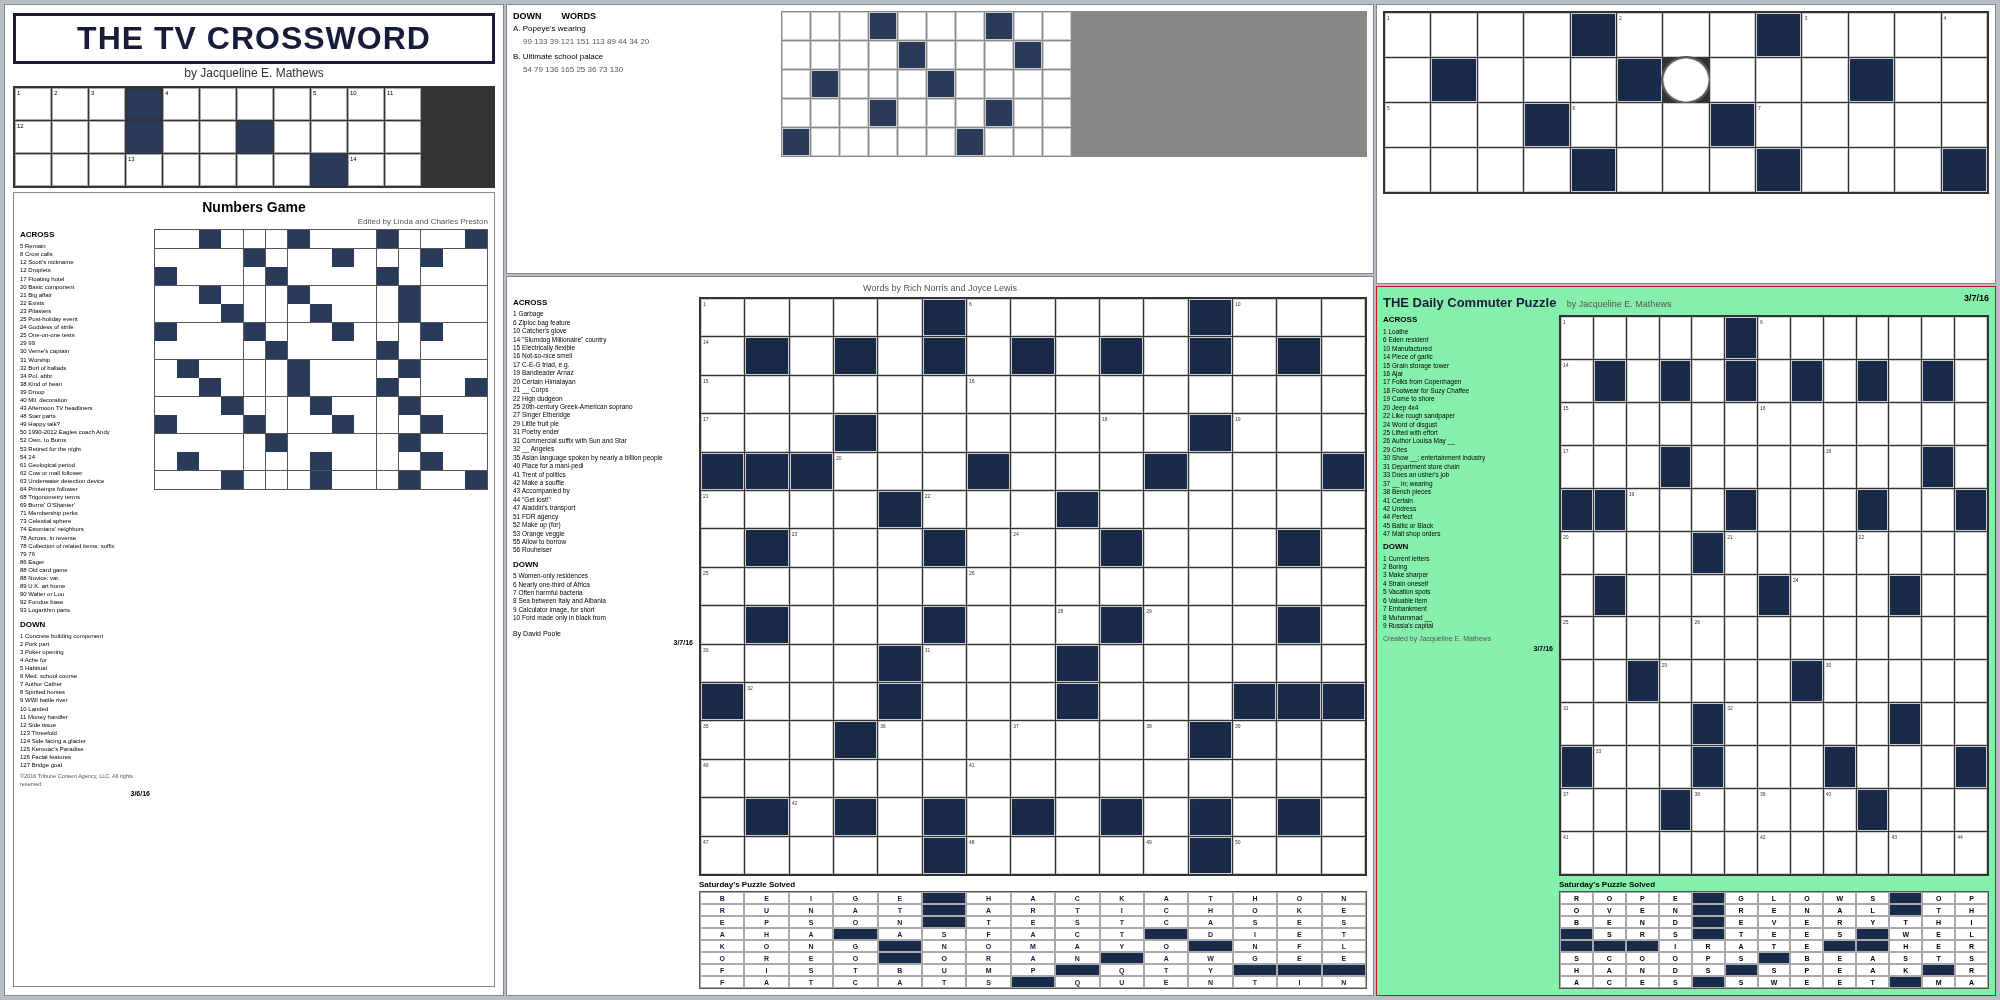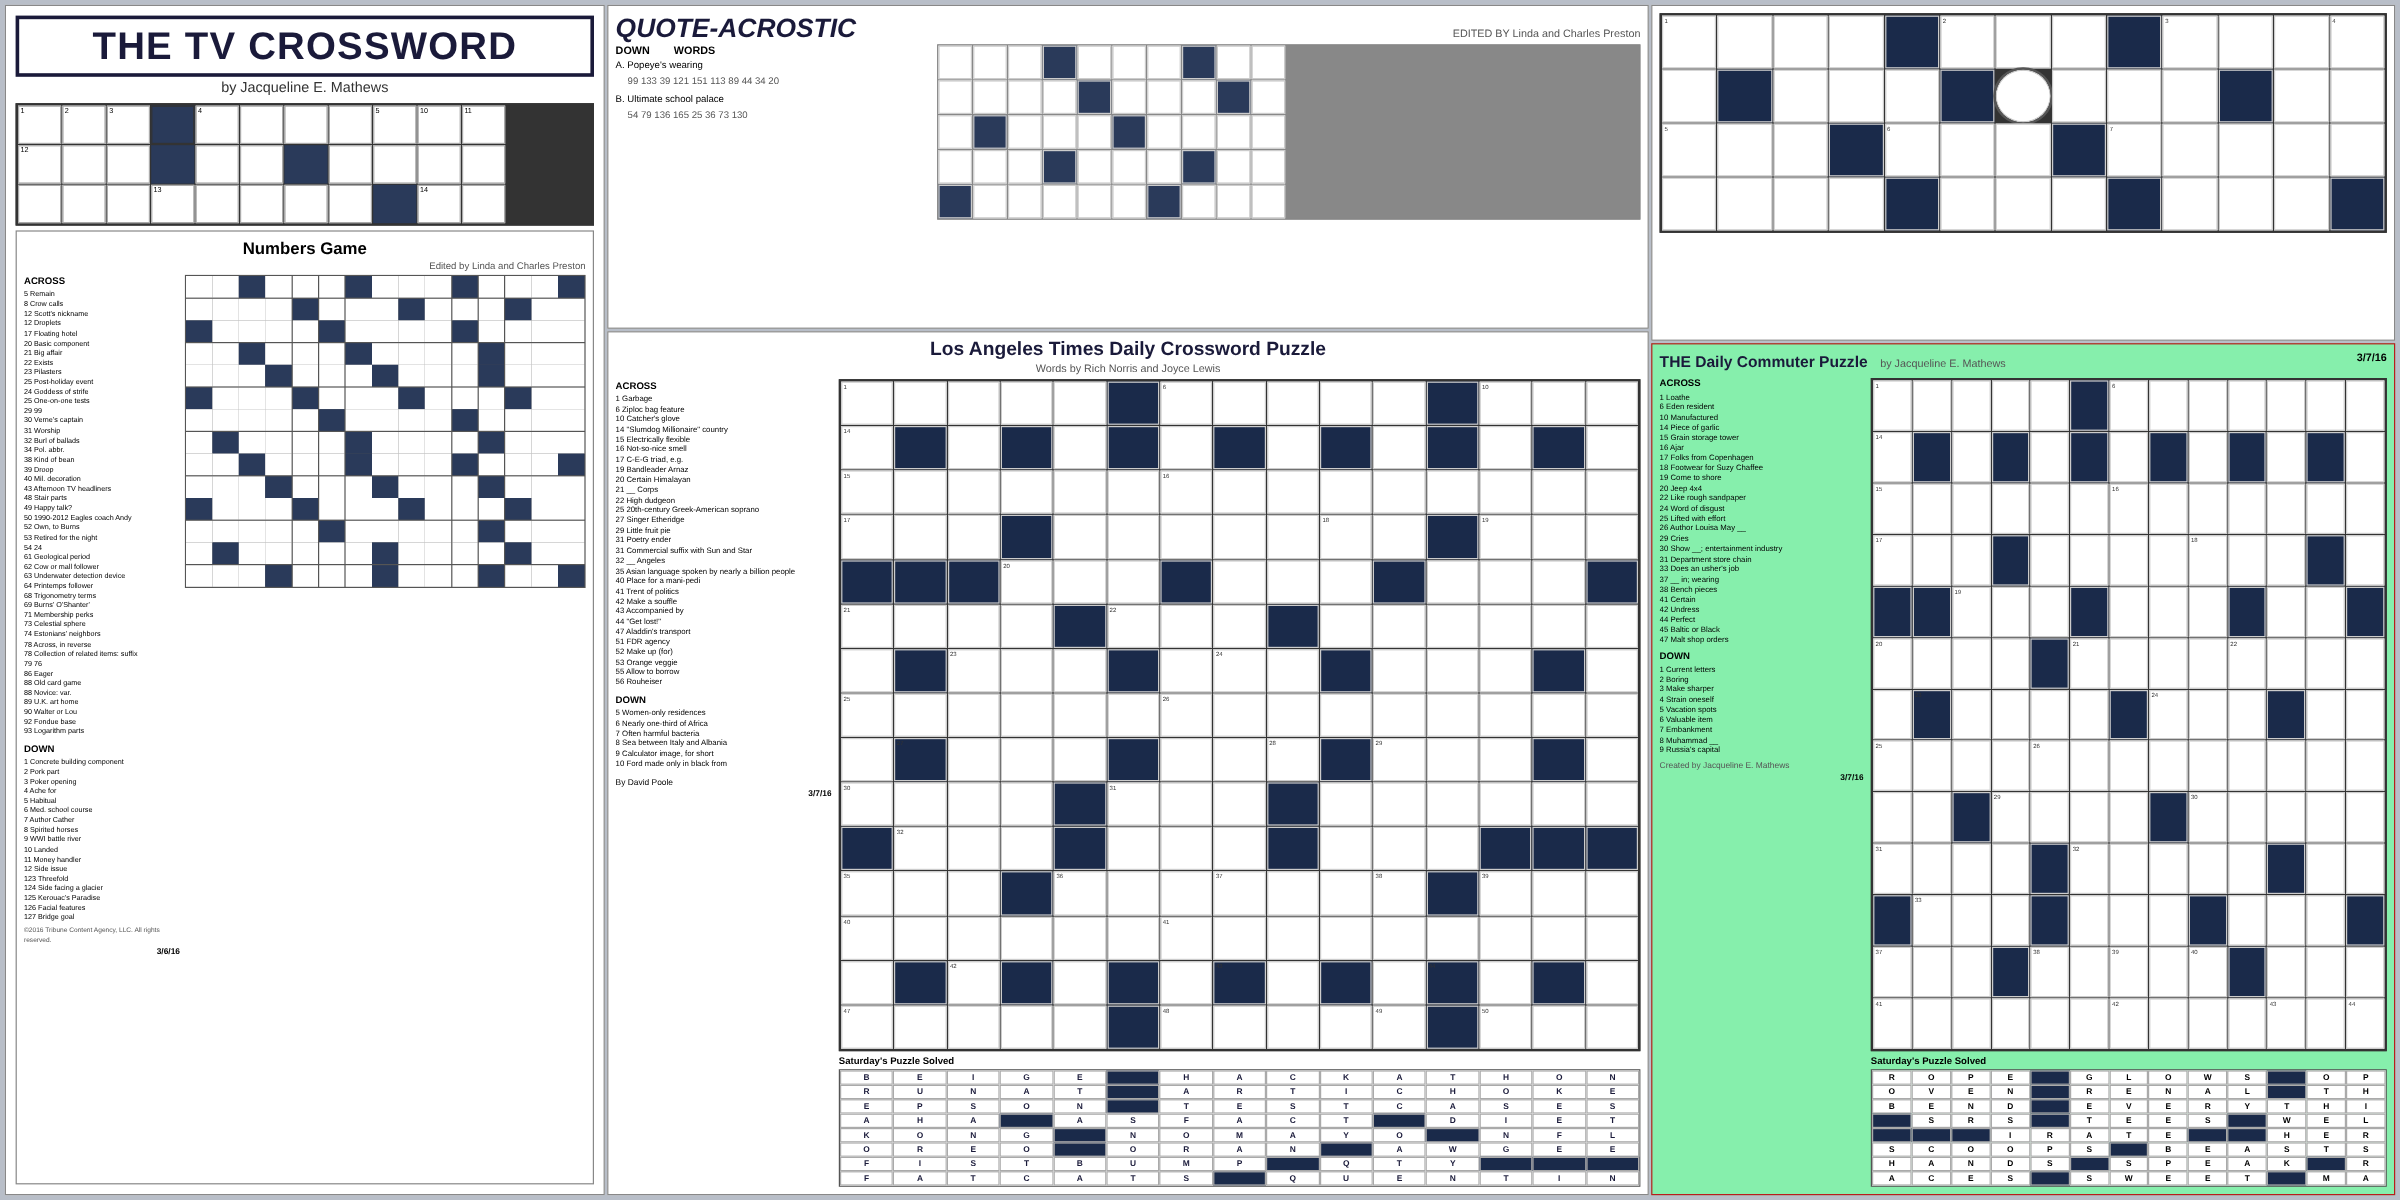--- a/index.html
+++ b/index.html
@@ -605,24 +605,20 @@
               <div style="background:#2a3a5a;font-size:5px;display:flex;align-items:center;justify-content:center;"></div>
           </div>
         </div>
       </div>
     </div>
   </div>
 
   <div class="panel-middle">
 
     <div class="quote-acrostic">
-      <div style="display:flex;justify-content:space-between;align-items:baseline;">
-        <span style="font-size:22px;font-style:italic;font-weight:900;color:#1a1a3a;">QUOTE-ACROSTIC</span>
-        <span style="font-size:9px;color:#555;">EDITED BY Linda and Charles Preston</span>
-      </div>
 
       <div style="display:flex;gap:8px;">
 
         <div style="min-width:260px;">
           <div style="display:flex;gap:20px;font-weight:bold;font-size:9px;margin-bottom:3px;">
             <span>DOWN</span>
             <span>WORDS</span>
           </div>
           <div style="font-size:8px;margin-bottom:4px;">
             <span>A. Popeye's wearing</span>
@@ -685,21 +681,20 @@
               <div style="background:#2a3a5a;font-size:8px;display:flex;align-items:center;justify-content:center;border:0.5px solid #ccc;"></div>
               <div style="background:white;font-size:8px;display:flex;align-items:center;justify-content:center;border:0.5px solid #ccc;"></div>
               <div style="background:white;font-size:8px;display:flex;align-items:center;justify-content:center;border:0.5px solid #ccc;"></div>
               <div style="background:white;font-size:8px;display:flex;align-items:center;justify-content:center;border:0.5px solid #ccc;"></div>
           </div>
         </div>
       </div>
     </div>
 
     <div class="la-crossword">
-      <div class="la-title">Los Angeles Times Daily Crossword Puzzle</div>
       <div class="la-subtitle">Words by Rich Norris and Joyce Lewis</div>
 
       <div class="la-content">
 
         <div class="la-clues">
           <h4>ACROSS</h4>
           <div style="font-size:6.5px;line-height:1.3;">
             <div>1 Garbage</div>
             <div>6 Ziploc bag feature</div>
             <div>10 Catcher's glove</div>

